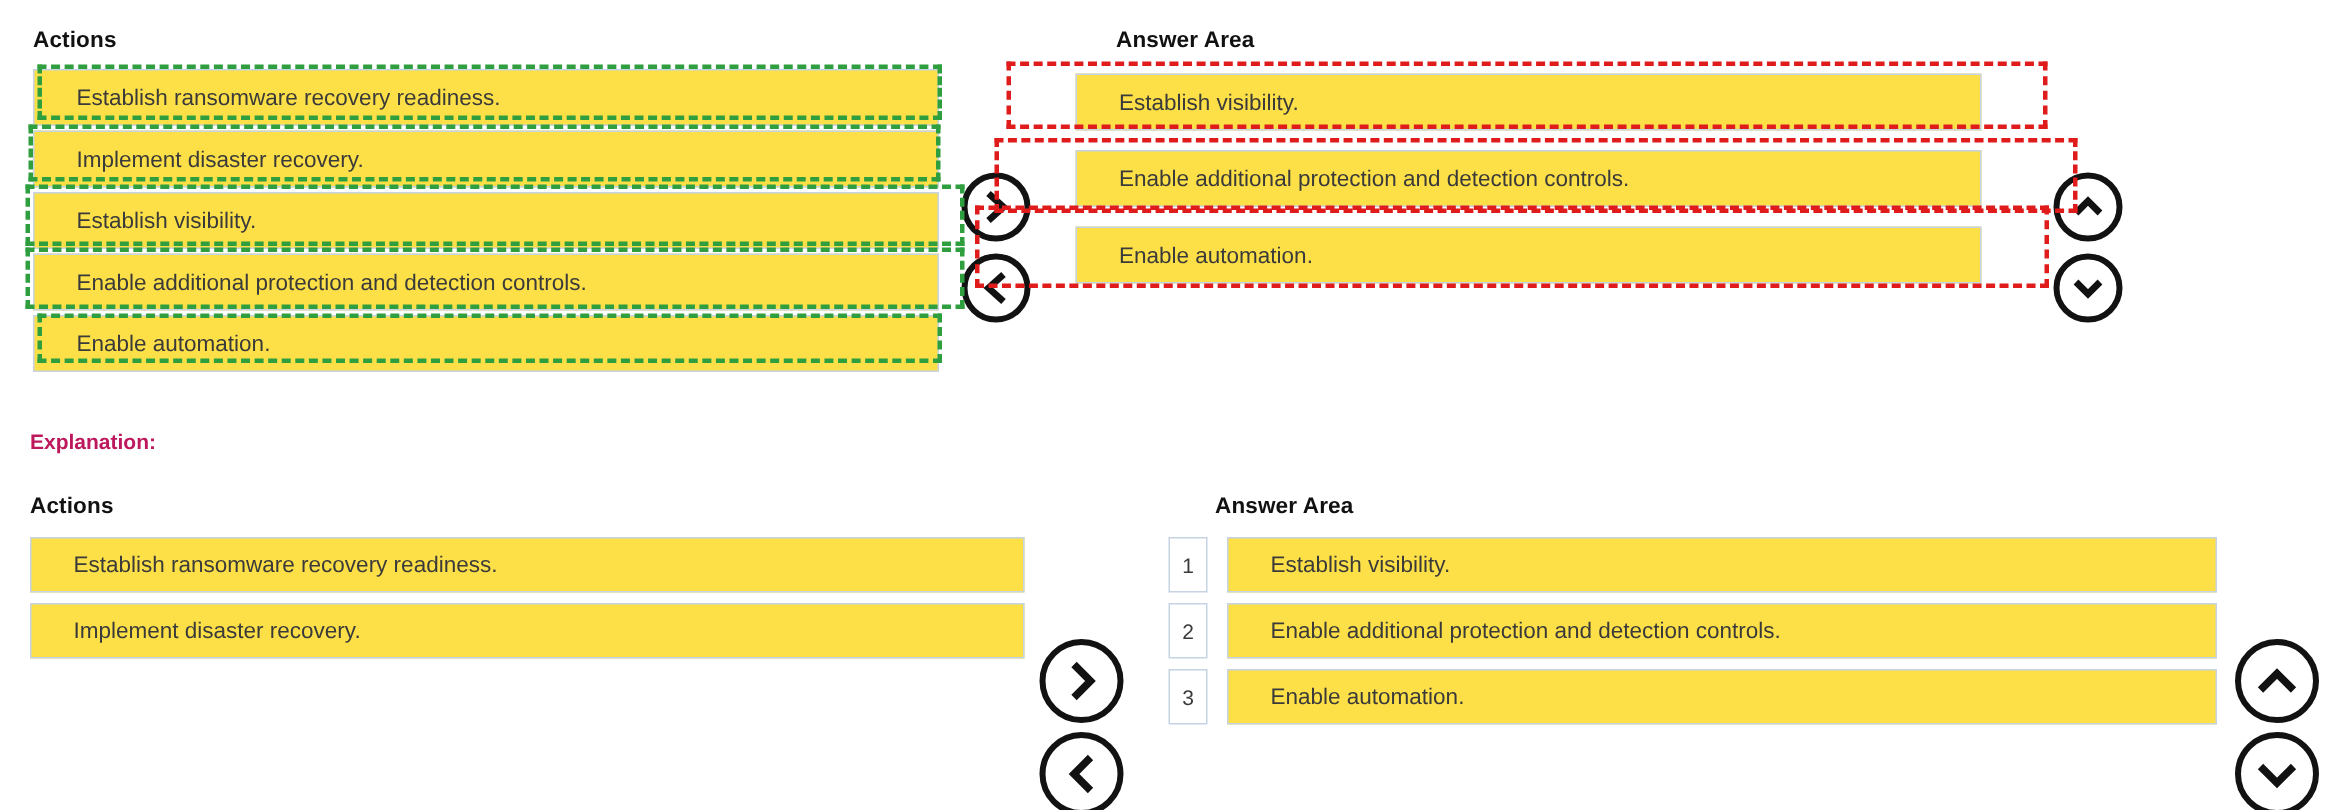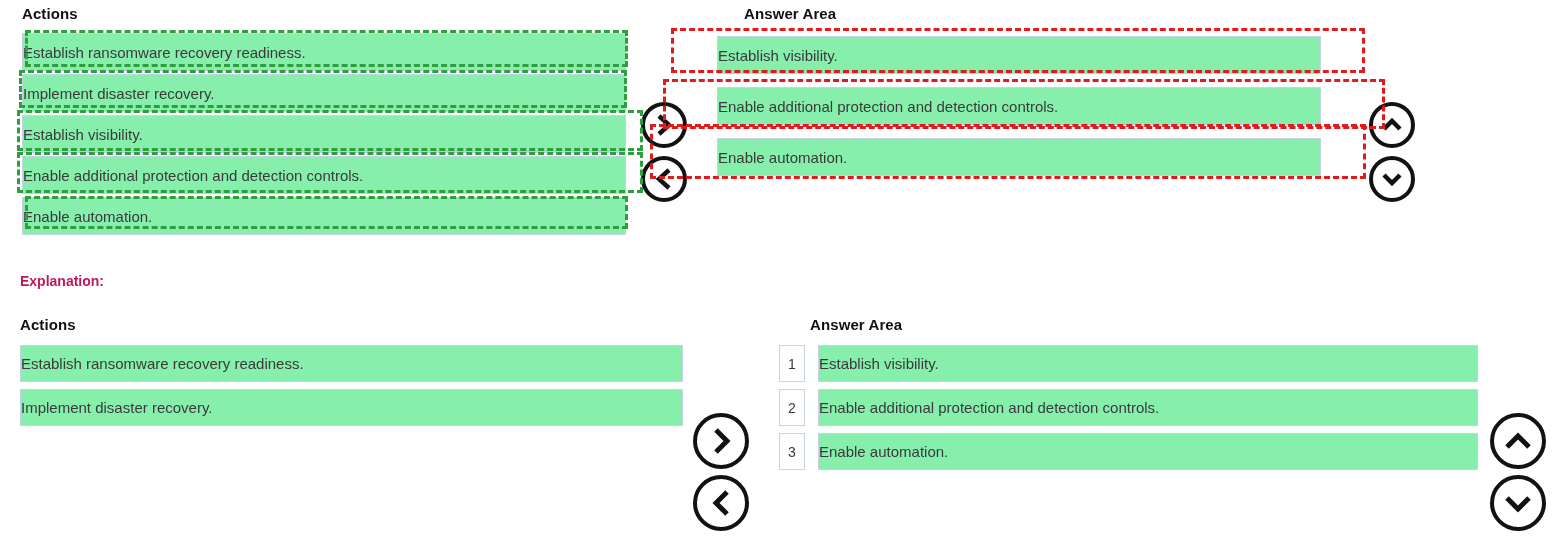--- a/index.html
+++ b/index.html
@@ -4,45 +4,45 @@
 <style>
   html,body{margin:0;padding:0;}
   body{
     width:1562px;height:540px;
     background:#ffffff;
     font-family:"Liberation Sans", sans-serif;
     color:#1a1a1a;
     position:relative;
     overflow:hidden;
   }
-  .abs{position:absolute;}
+  .abs{position:absolute;margin-top:13px;}
 
   
   .col-heading{
     font-size:15px;
     font-weight:bold;
     color:#111111;
     letter-spacing:.1px;
     white-space:nowrap;
   }
   .explanation-label{
     font-size:14px;
     font-weight:bold;
     color:#be185d;
     white-space:nowrap;
   }
 
   
   .item-box{
     box-sizing:border-box;
     border:1px solid #c5d3e4;
-    background:#86efac;
+    background:#fde047;
     display:flex;
     align-items:center;
-    padding-left:0;
+    padding-left:28px;
     font-size:15px;
     color:#3a3a3a;
     white-space:nowrap;
     line-height:1;
   }
 
   
   .num-chip{
     box-sizing:border-box;
     border:1px solid #c5d3e4;

